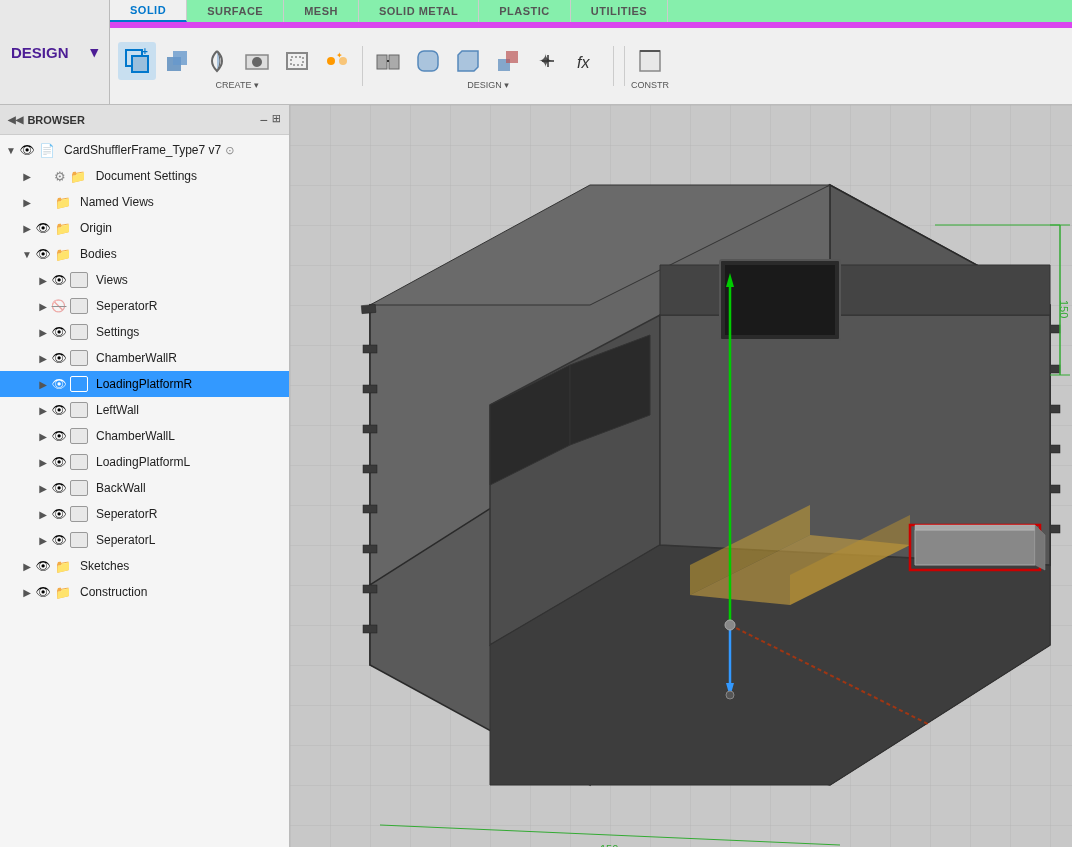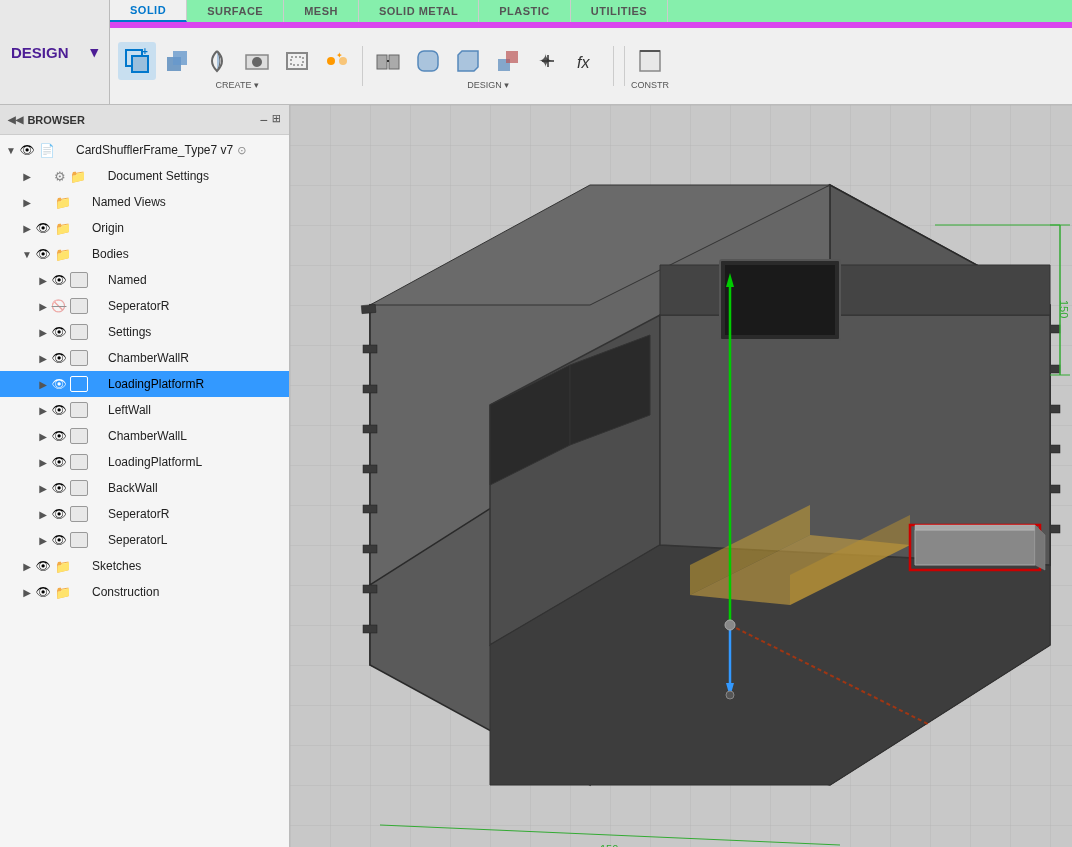--- a/index.html
+++ b/index.html
@@ -40,21 +40,21 @@
     .indent-1 { padding-left: 20px; }
     .indent-2 { padding-left: 36px; }
 
     .expand-btn { width: 14px; height: 14px; display: flex; align-items: center; justify-content: center; font-size: 10px; color: #555; flex-shrink: 0; }
     .eye-icon { width: 18px; height: 14px; display: flex; align-items: center; justify-content: center; font-size: 12px; flex-shrink: 0; }
     .eye-icon.hidden { text-decoration: line-through; opacity: 0.4; }
     .body-icon { width: 18px; height: 16px; background: #e8e8e8; border: 1px solid #999; border-radius: 2px; flex-shrink: 0; margin: 0 2px; }
     .body-icon.selected { background: #3399ff; border-color: white; }
     .folder-icon { width: 18px; height: 14px; display: flex; align-items: center; justify-content: center; font-size: 13px; color: #888; flex-shrink: 0; margin: 0 2px; }
     .gear-icon-sm { font-size: 13px; color: #888; flex-shrink: 0; margin: 0 2px; }
-    .item-label { font-size: 12px; color: #222; margin-left: 18px; white-space: nowrap; }
+    .item-label { font-size: 12px; color: #222; margin-left: 6px; white-space: nowrap; }
     .item-target { width: 12px; height: 12px; flex-shrink: 0; margin-left: 4px; font-size: 11px; color: #888; }
 
     
     .viewport { flex: 1; position: relative; background: #c8c8c8; overflow: hidden; }
 
     
     .grid-bg { position: absolute; top: 0; left: 0; width: 100%; height: 100%; background-image:
       linear-gradient(rgba(180,180,180,0.4) 1px, transparent 1px),
       linear-gradient(90deg, rgba(180,180,180,0.4) 1px, transparent 1px);
       background-size: 40px 40px; }
@@ -239,21 +239,21 @@
         <div class="tree-item indent-1">
           <div class="expand-btn">▼</div>
           <div class="eye-icon">👁</div>
           <div class="folder-icon">📁</div>
           <span class="item-label">Bodies</span>
         </div>
         <div class="tree-item indent-2">
           <div class="expand-btn">▶</div>
           <div class="eye-icon">👁</div>
           <div class="body-icon"></div>
-          <span class="item-label">Named</span>
+          <span class="item-label">Views</span>
         </div>
         <div class="tree-item indent-2">
           <div class="expand-btn">▶</div>
           <div class="eye-icon hidden" style="opacity: 0.4;">🚫</div>
           <div class="body-icon"></div>
           <span class="item-label">SeperatorR</span>
         </div>
         <div class="tree-item indent-2">
           <div class="expand-btn">▶</div>
           <div class="eye-icon">👁</div>

